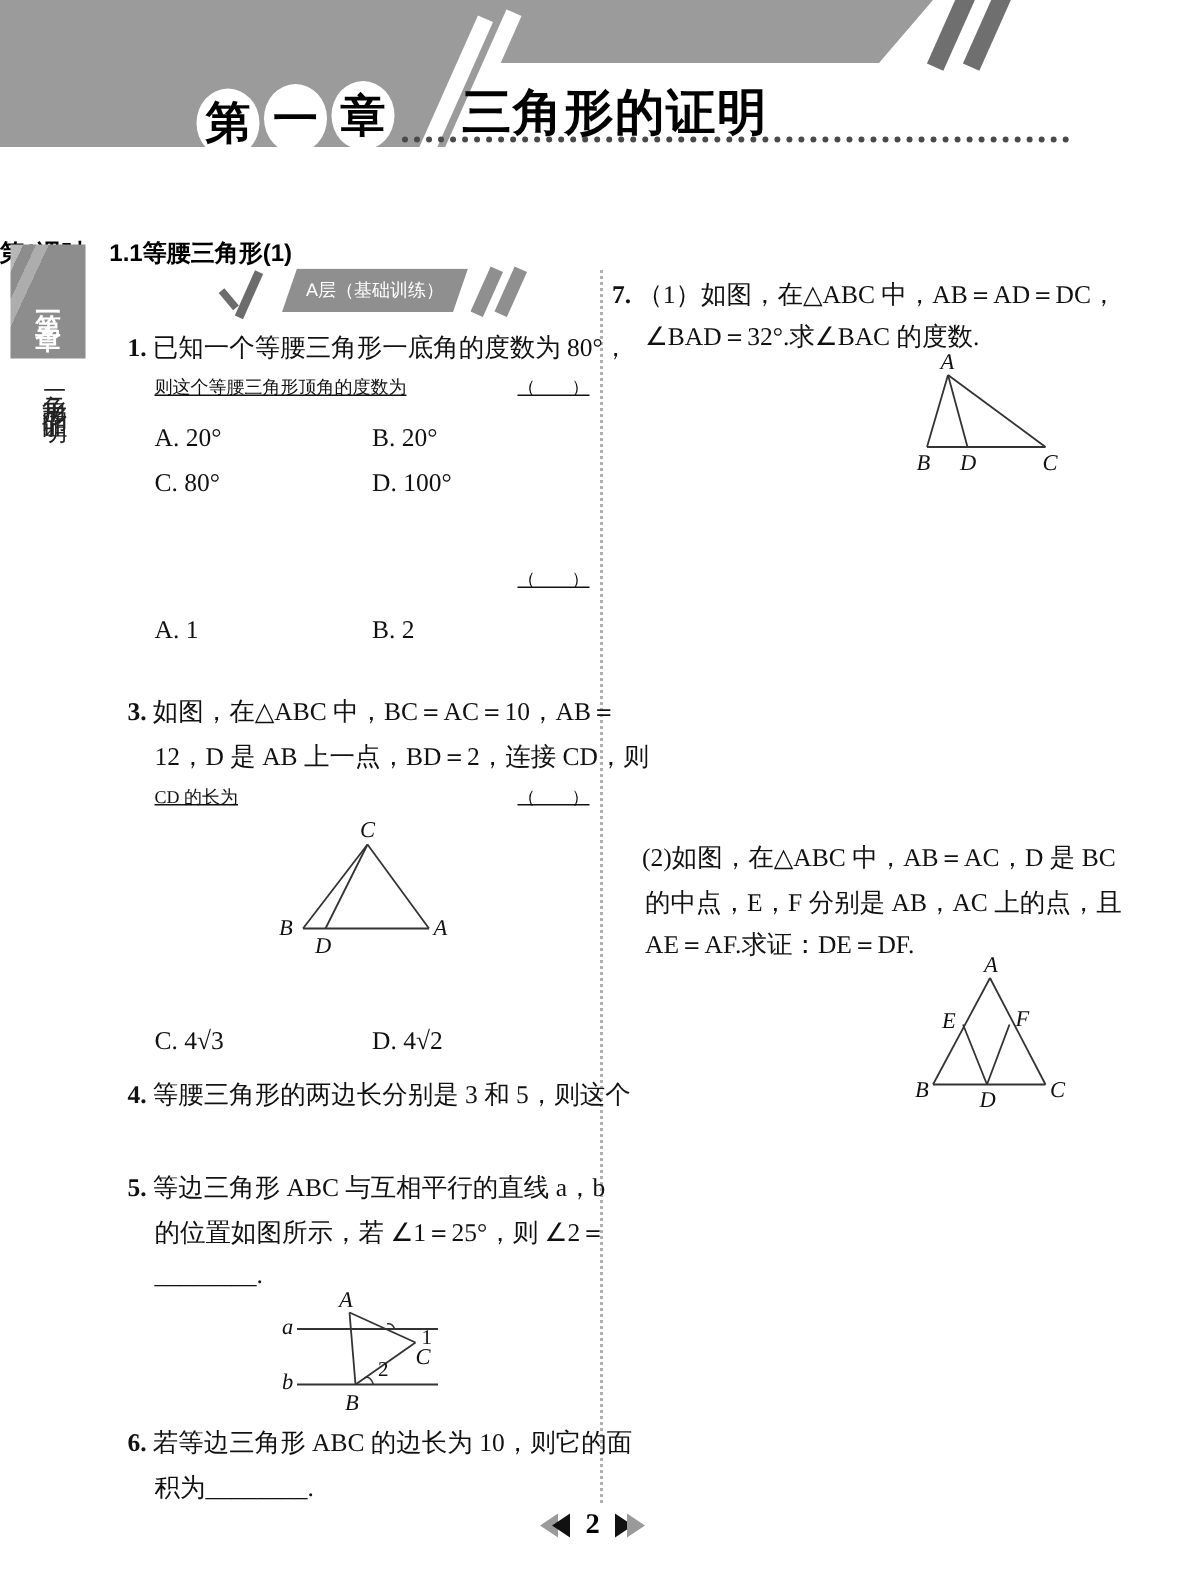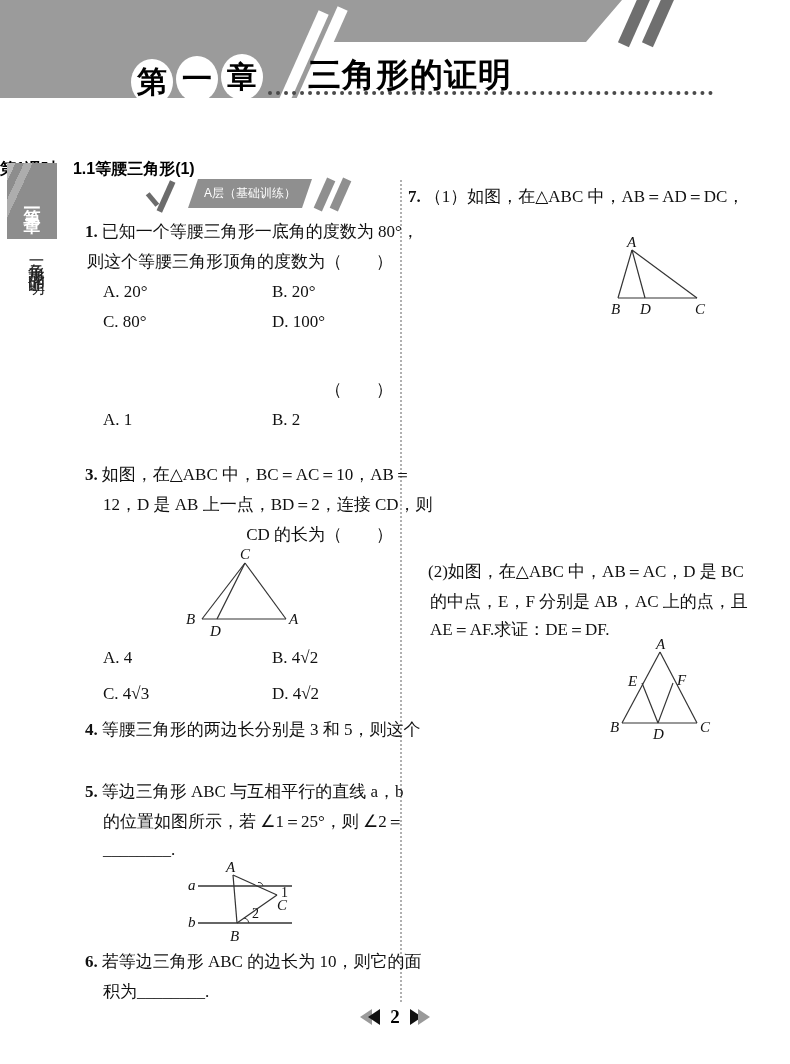--- a/index.html
+++ b/index.html
@@ -37,22 +37,22 @@
            clip-path:polygon(10px 0,100% 0,calc(100% - 10px) 100%,0 100%);
            display:flex;align-items:center;justify-content:center;}
   .abanner span{color:#fff;font-weight:normal;font-size:12px;
            font-family:"Liberation Sans","DejaVu Sans",sans-serif;}
   .bslash{position:absolute;width:9px;height:33px;background:#8f8f8f;transform:rotate(24deg);top:178px;}
   .bs1{left:320px;} .bs2{left:336px;}
   
   .divider{position:absolute;left:400px;top:180px;height:822px;border-left:2px dotted #b0b0b0;}
   .line{position:absolute;font-size:17px;white-space:pre;}
   .line b{margin-right:4px;}
-  .row{position:absolute;left:85px;width:308px;display:flex;justify-content:flex-end;font-size:17px;white-space:pre;}
-  .opts{position:absolute;left:103px;width:292px;display:flex;font-size:17px;white-space:pre;gap:24px;}
+  .row{position:absolute;left:85px;width:308px;display:flex;justify-content:space-between;font-size:12px;white-space:pre;text-decoration:underline;}
+  .opts{position:absolute;left:103px;width:292px;display:flex;font-size:17px;white-space:pre;}
   .opts span:first-child{width:145px;}
   
   svg{position:absolute;overflow:visible;}
   .flab{position:absolute;font-style:italic;font-size:15px;color:#111;}
   .fnum{position:absolute;font-style:normal;font-size:14px;color:#111;}
   
   .footer{position:absolute;left:340px;top:1006px;width:110px;display:flex;align-items:center;justify-content:center;gap:10px;}
   .tl{width:0;height:0;border-top:8px solid transparent;border-bottom:8px solid transparent;}
   .tr{width:0;height:0;border-top:8px solid transparent;border-bottom:8px solid transparent;}
   .tl.g{border-right:12px solid #9a9a9a;} .tl.k{border-right:12px solid #111;margin-left:-4px;}
@@ -113,21 +113,20 @@
     <line x1="75" y1="18" x2="32" y2="74" stroke="#333" stroke-width="1.2"></line>
     <line x1="75" y1="18" x2="116" y2="74" stroke="#333" stroke-width="1.2"></line>
     <line x1="32" y1="74" x2="116" y2="74" stroke="#333" stroke-width="1.2"></line>
     <line x1="75" y1="18" x2="47" y2="74" stroke="#333" stroke-width="1.2"></line>
   </svg>
   <div class="flab" style="left:240px;top:546px">C</div>
   <div class="flab" style="left:186px;top:611px">B</div>
   <div class="flab" style="left:289px;top:611px">A</div>
   <div class="flab" style="left:210px;top:623px">D</div>
 
-  <div class="opts" style="top:648px"><span>A. 4</span><span>B. 4√2</span></div>
   <div class="opts" style="top:684px"><span>C. 4√3</span><span>D. 4√2</span></div>
 
   <div class="line" style="left:85px;top:718px"><b>4.</b><span>等腰三角形的两边长分别是 3 和 5，则这个</span></div>
 
   <div class="line" style="left:85px;top:780px"><b>5.</b><span>等边三角形 ABC 与互相平行的直线 a，b</span></div>
   <div class="line" style="left:103px;top:810px">的位置如图所示，若 ∠1＝25°，则 ∠2＝</div>
   <div class="line" style="left:103px;top:840px">________.</div>
 
   <svg style="left:185px;top:855px" width="150" height="95">
     <line x1="13" y1="31" x2="107" y2="31" stroke="#333" stroke-width="1.4"></line>
@@ -143,20 +142,21 @@
   <div class="flab" style="left:226px;top:859px">A</div>
   <div class="flab" style="left:230px;top:928px">B</div>
   <div class="flab" style="left:277px;top:897px">C</div>
   <div class="fnum" style="left:281px;top:885px">1</div>
   <div class="fnum" style="left:252px;top:906px">2</div>
 
   <div class="line" style="left:85px;top:950px"><b>6.</b><span>若等边三角形 ABC 的边长为 10，则它的面</span></div>
   <div class="line" style="left:103px;top:980px">积为________.</div>
 
   <div class="line" style="left:408px;top:185px"><b>7.</b><span>（1）如图，在△ABC 中，AB＝AD＝DC，</span></div>
+  <div class="line" style="left:430px;top:213px">∠BAD＝32°.求∠BAC 的度数.</div>
 
   <svg style="left:585px;top:232px" width="160" height="80">
     <line x1="47" y1="18" x2="33" y2="66" stroke="#333" stroke-width="1.2"></line>
     <line x1="47" y1="18" x2="60" y2="66" stroke="#333" stroke-width="1.2"></line>
     <line x1="47" y1="18" x2="112" y2="66" stroke="#333" stroke-width="1.2"></line>
     <line x1="33" y1="66" x2="112" y2="66" stroke="#333" stroke-width="1.2"></line>
   </svg>
   <div class="flab" style="left:627px;top:234px">A</div>
   <div class="flab" style="left:611px;top:301px">B</div>
   <div class="flab" style="left:640px;top:301px">D</div>

